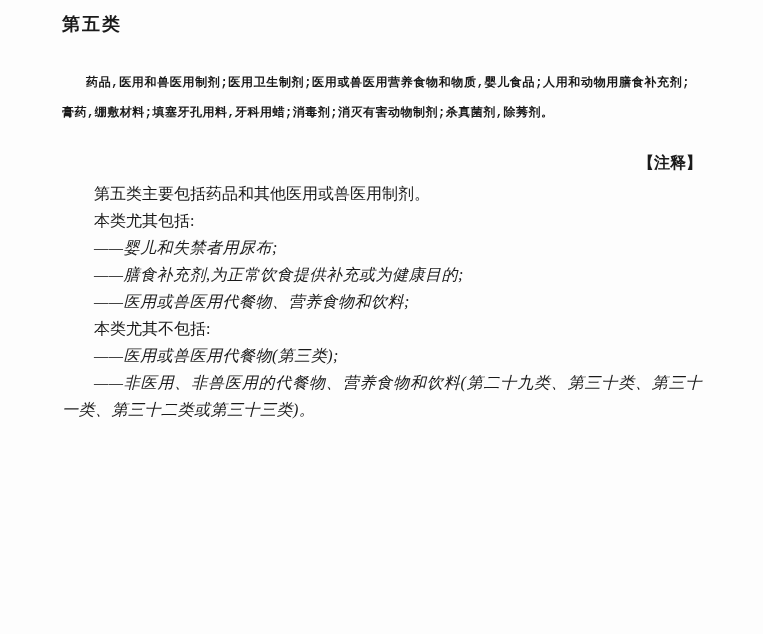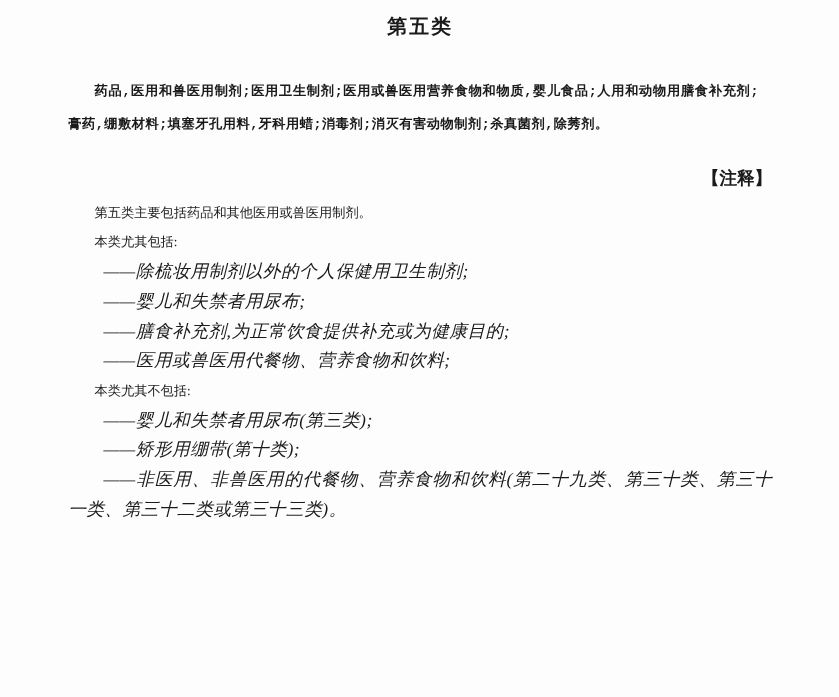--- a/index.html
+++ b/index.html
@@ -13,21 +13,20 @@
     height: 634px;
     margin: 0 auto;
     background: #fdfdfd;
     color: #1a1a1a;
     overflow: hidden;
     box-sizing: border-box;
     padding: 12px 61px 0 62px;
     font-family: "Liberation Serif", serif;
   }
   .doc-title {
-    text-align: center;
     font-family: "Liberation Sans", sans-serif;
     font-weight: bold;
     font-size: 18px;
     line-height: 24px;
     margin: 0 0 32px 0;
     letter-spacing: 2px;
   }
   .intro {
     font-family: Liberation Mono, monospace;
     font-weight: bold;
@@ -40,21 +39,21 @@
   }
   .note-header {
     text-align: right;
     font-weight: bold;
     font-size: 16px;
     line-height: 22px;
     margin: 24px 0 6px 0;
     font-family: "Liberation Sans", sans-serif;
   }
   .note-line {
-    font-size: 12px;
+    font-size: 16px;
     line-height: 27px;
     text-indent: 2em;
     text-align: justify;
     margin: 0;
     font-family: "Liberation Serif", serif;
   }
   .note-item {
     font-size: 16px;
     line-height: 27px;
     text-indent: 2em;
@@ -73,24 +72,22 @@
   <h1 class="doc-title">第五类</h1>
 
   <p class="intro">药品,医用和兽医用制剂;医用卫生制剂;医用或兽医用营养食物和物质,婴儿食品;人用和动物用膳食补充剂;膏药,绷敷材料;填塞牙孔用料,牙科用蜡;消毒剂;消灭有害动物制剂;杀真菌剂,除莠剂。</p>
 
   <h2 class="note-header">【注释】</h2>
 
   <p class="note-line">第五类主要包括药品和其他医用或兽医用制剂。</p>
 
   <p class="note-line">本类尤其包括:</p>
 
-  <p class="note-item">——除梳妆用制剂以外的个人保健用卫生制剂;</p>
   <p class="note-item">——婴儿和失禁者用尿布;</p>
   <p class="note-item">——膳食补充剂,为正常饮食提供补充或为健康目的;</p>
   <p class="note-item">——医用或兽医用代餐物、营养食物和饮料;</p>
 
   <p class="note-line">本类尤其不包括:</p>
 
-  <p class="note-item">——婴儿和失禁者用尿布(第三类);</p>
-  <p class="note-item">——矫形用绷带(第十类);</p>
+  <p class="note-item">——医用或兽医用代餐物(第三类);</p>
   <p class="note-item">——非医用、非兽医用的代餐物、营养食物和饮料(第二十九类、第三十类、第三十一类、第三十二类或第三十三类)。</p>
 
 </div>
 
 </body></html>

